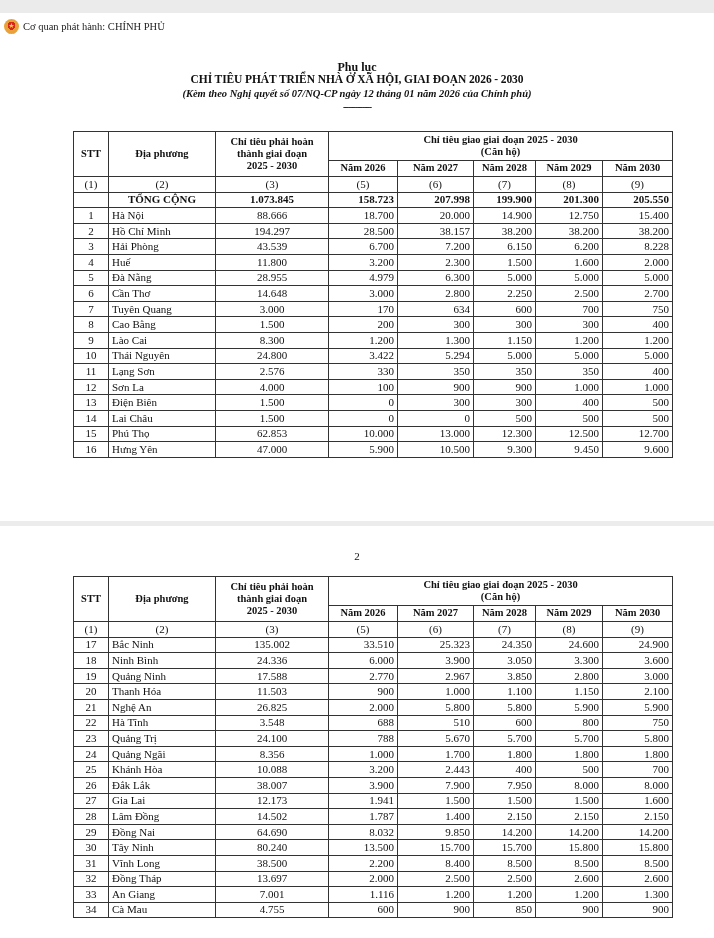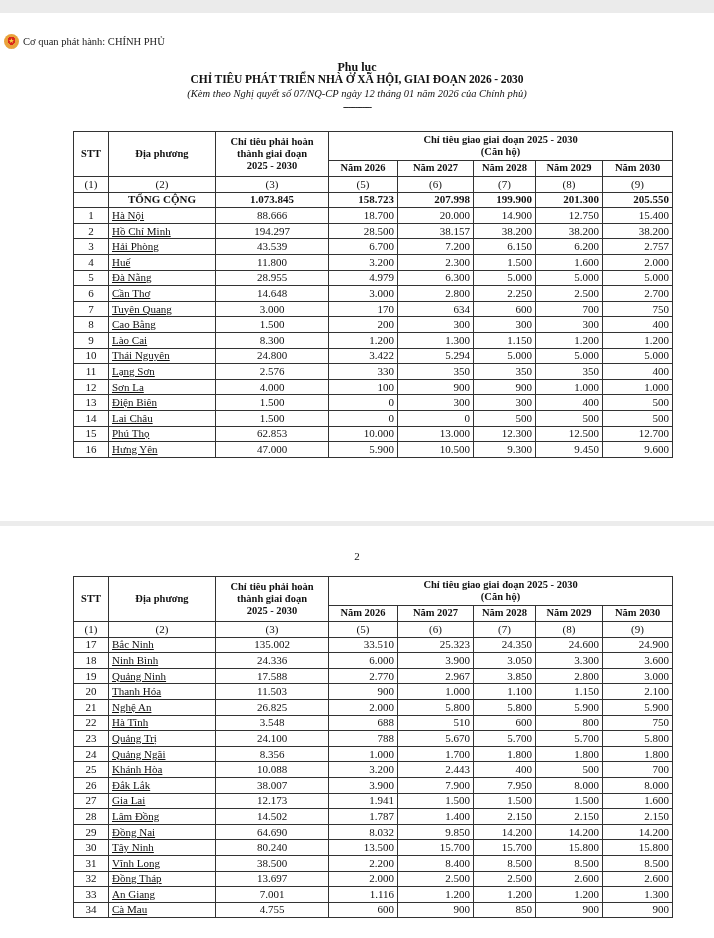--- a/index.html
+++ b/index.html
@@ -2,25 +2,25 @@
 <html><head>
 <meta charset="utf-8">
 <style>
   html, body { margin: 0; padding: 0; }
   body {
     width: 714px; height: 938px; overflow: hidden; background: #ffffff;
     font-family: "Liberation Serif", serif; color: #111;
     position: relative;
   }
   .topbar { position: absolute; left: 0; top: 0; width: 714px; height: 13px; background: #ebebeb; }
-  .issuer { position: absolute; left: 4px; top: 32px; height: 18px; display: flex; align-items: center; font-size: 10.5px; color: #222; }
+  .issuer { position: absolute; left: 4px; top: 17px; height: 18px; display: flex; align-items: center; font-size: 10.5px; color: #222; }
   .emblem { width: 15px; height: 15px; border-radius: 50%; background: radial-gradient(circle at 50% 45%, #d9261c 0 35%, #e9a23b 36% 70%, #c98a2b 71%); margin-right: 4px; position: relative; }
   .emblem::after { content: "★"; position: absolute; left: 0; top: 0; width: 15px; height: 15px; font-size: 7px; line-height: 14px; text-align: center; color: #f7d54a; }
 
-  .title-block { position: absolute; left: 0; width: 714px; text-align: center; }
+  .title-block { position: absolute; left: 0; width: 714px; text-align: center; font-weight: bold; }
   .t1 { top: 60px; font-size: 12px; font-weight: bold; }
   .t2 { top: 73px; font-size: 11.5px; font-weight: bold; letter-spacing: -0.1px; text-align: center; }
   .t3 { top: 88px; font-size: 10.5px; font-style: italic; }
   .t4 { top: 101px; font-size: 10px; font-weight: bold; letter-spacing: -1px; }
 
   .separator { position: absolute; left: 0; top: 521px; width: 714px; height: 5px; background: #ececec; }
   .pageno { position: absolute; left: 0; width: 714px; top: 550px; text-align: center; font-size: 11px; }
 
   table.tbl {
     position: absolute; left: 73px; width: 599px;
@@ -29,21 +29,21 @@
   }
   table.tbl td, table.tbl th {
     border: 1px solid #333; padding: 0 3px; white-space: nowrap; overflow: hidden;
   }
   table.tbl th { font-weight: bold; text-align: center; font-size: 10.5px; }
   .h1 th { height: 28px; }
   .h2 th { height: 15px; font-family: Liberation Serif, serif; }
   .hcol td { height: 14.6px; text-align: center; }
   tr.row td { height: 14.6px; }
   td.stt { text-align: center; }
-  td.name { text-align: left; padding-left: 4px; text-decoration: underline; }
+  td.name { text-align: left; padding-left: 4px; }
   td.target { text-align: center; border-radius: 7px; }
   td.num { text-align: right; padding-right: 3px; }
   tr.total td { font-weight: bold; }
   #tbl1 { top: 131px; }
   #tbl2 { top: 576px; }
   .small-hdr { line-height: 1.15; margin-top: 37px; }
 </style>
 </head>
 <body>
 
@@ -134,21 +134,21 @@
         <td class="num">38.200</td>
       </tr>
       <tr class="row">
         <td class="stt">3</td>
         <td class="name">Hải Phòng</td>
         <td class="target">43.539</td>
         <td class="num">6.700</td>
         <td class="num">7.200</td>
         <td class="num">6.150</td>
         <td class="num">6.200</td>
-        <td class="num">2.757</td>
+        <td class="num">8.228</td>
       </tr>
       <tr class="row">
         <td class="stt">4</td>
         <td class="name">Huế</td>
         <td class="target">11.800</td>
         <td class="num">3.200</td>
         <td class="num">2.300</td>
         <td class="num">1.500</td>
         <td class="num">1.600</td>
         <td class="num">2.000</td>

